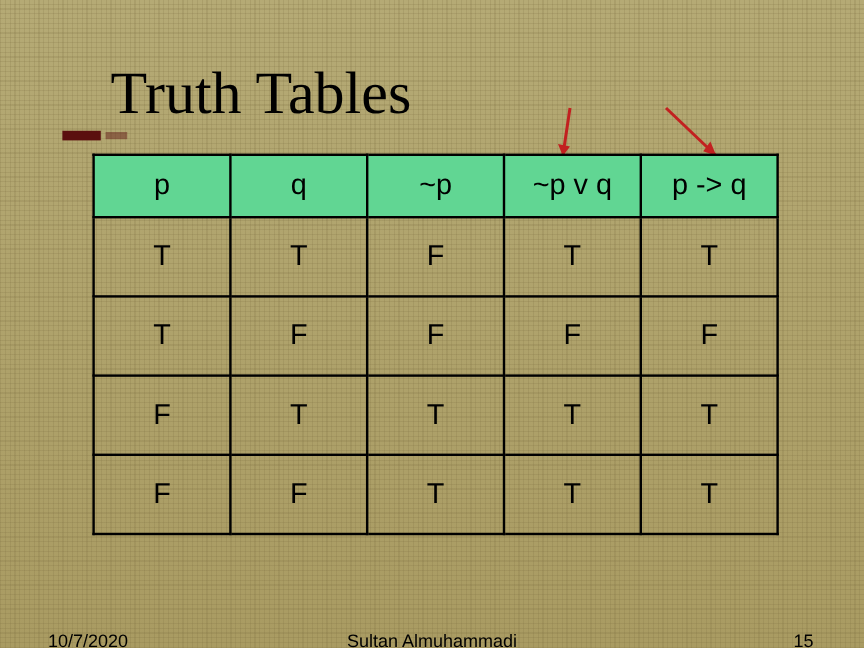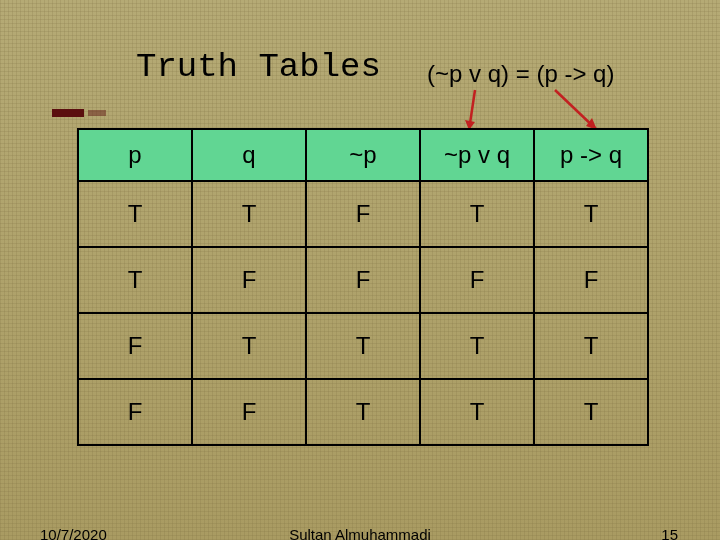--- a/index.html
+++ b/index.html
@@ -38,24 +38,23 @@
   .equiv {
     position: absolute;
     top: 60px;
     left: 427px;
     font-size: 24px;
   }
   .title {
     position: absolute;
     top: 48px;
     left: 92px;
-    font-size: 34px;
-    font-family: Liberation Mono, monospace;
+    font-size: 50px;
+    font-family: Liberation Serif, serif;
     color: #000;
-    margin-left: 44px;
   }
   .accent {
     position: absolute;
     top: 109px;
     left: 52px;
     width: 32px;
     height: 8px;
     background: #5b0f0f;
   }
   .accent2 {
@@ -106,21 +105,20 @@
   .footer .date { position: absolute; left: 40px; }
   .footer .author { position: absolute; left: 0; width: 720px; text-align: center; }
   .footer .page { position: absolute; right: 42px; }
 </style>
 </head>
 <body>
 
 <div class="stage">
 
 
-  <div class="equiv">(~p v q) = (p -&gt; q)</div>
 
   <svg class="arrows">
     <line x1="60" y1="4" x2="54" y2="44" stroke="#c22020" stroke-width="2.5"></line>
     <polygon points="54,44 50,34 60,36" fill="#c22020"></polygon>
     <line x1="140" y1="4" x2="182" y2="44" stroke="#c22020" stroke-width="2.5"></line>
     <polygon points="182,44 171,40 177,32" fill="#c22020"></polygon>
   </svg>
 
   <div class="title">Truth Tables</div>
   <div class="accent"></div>

